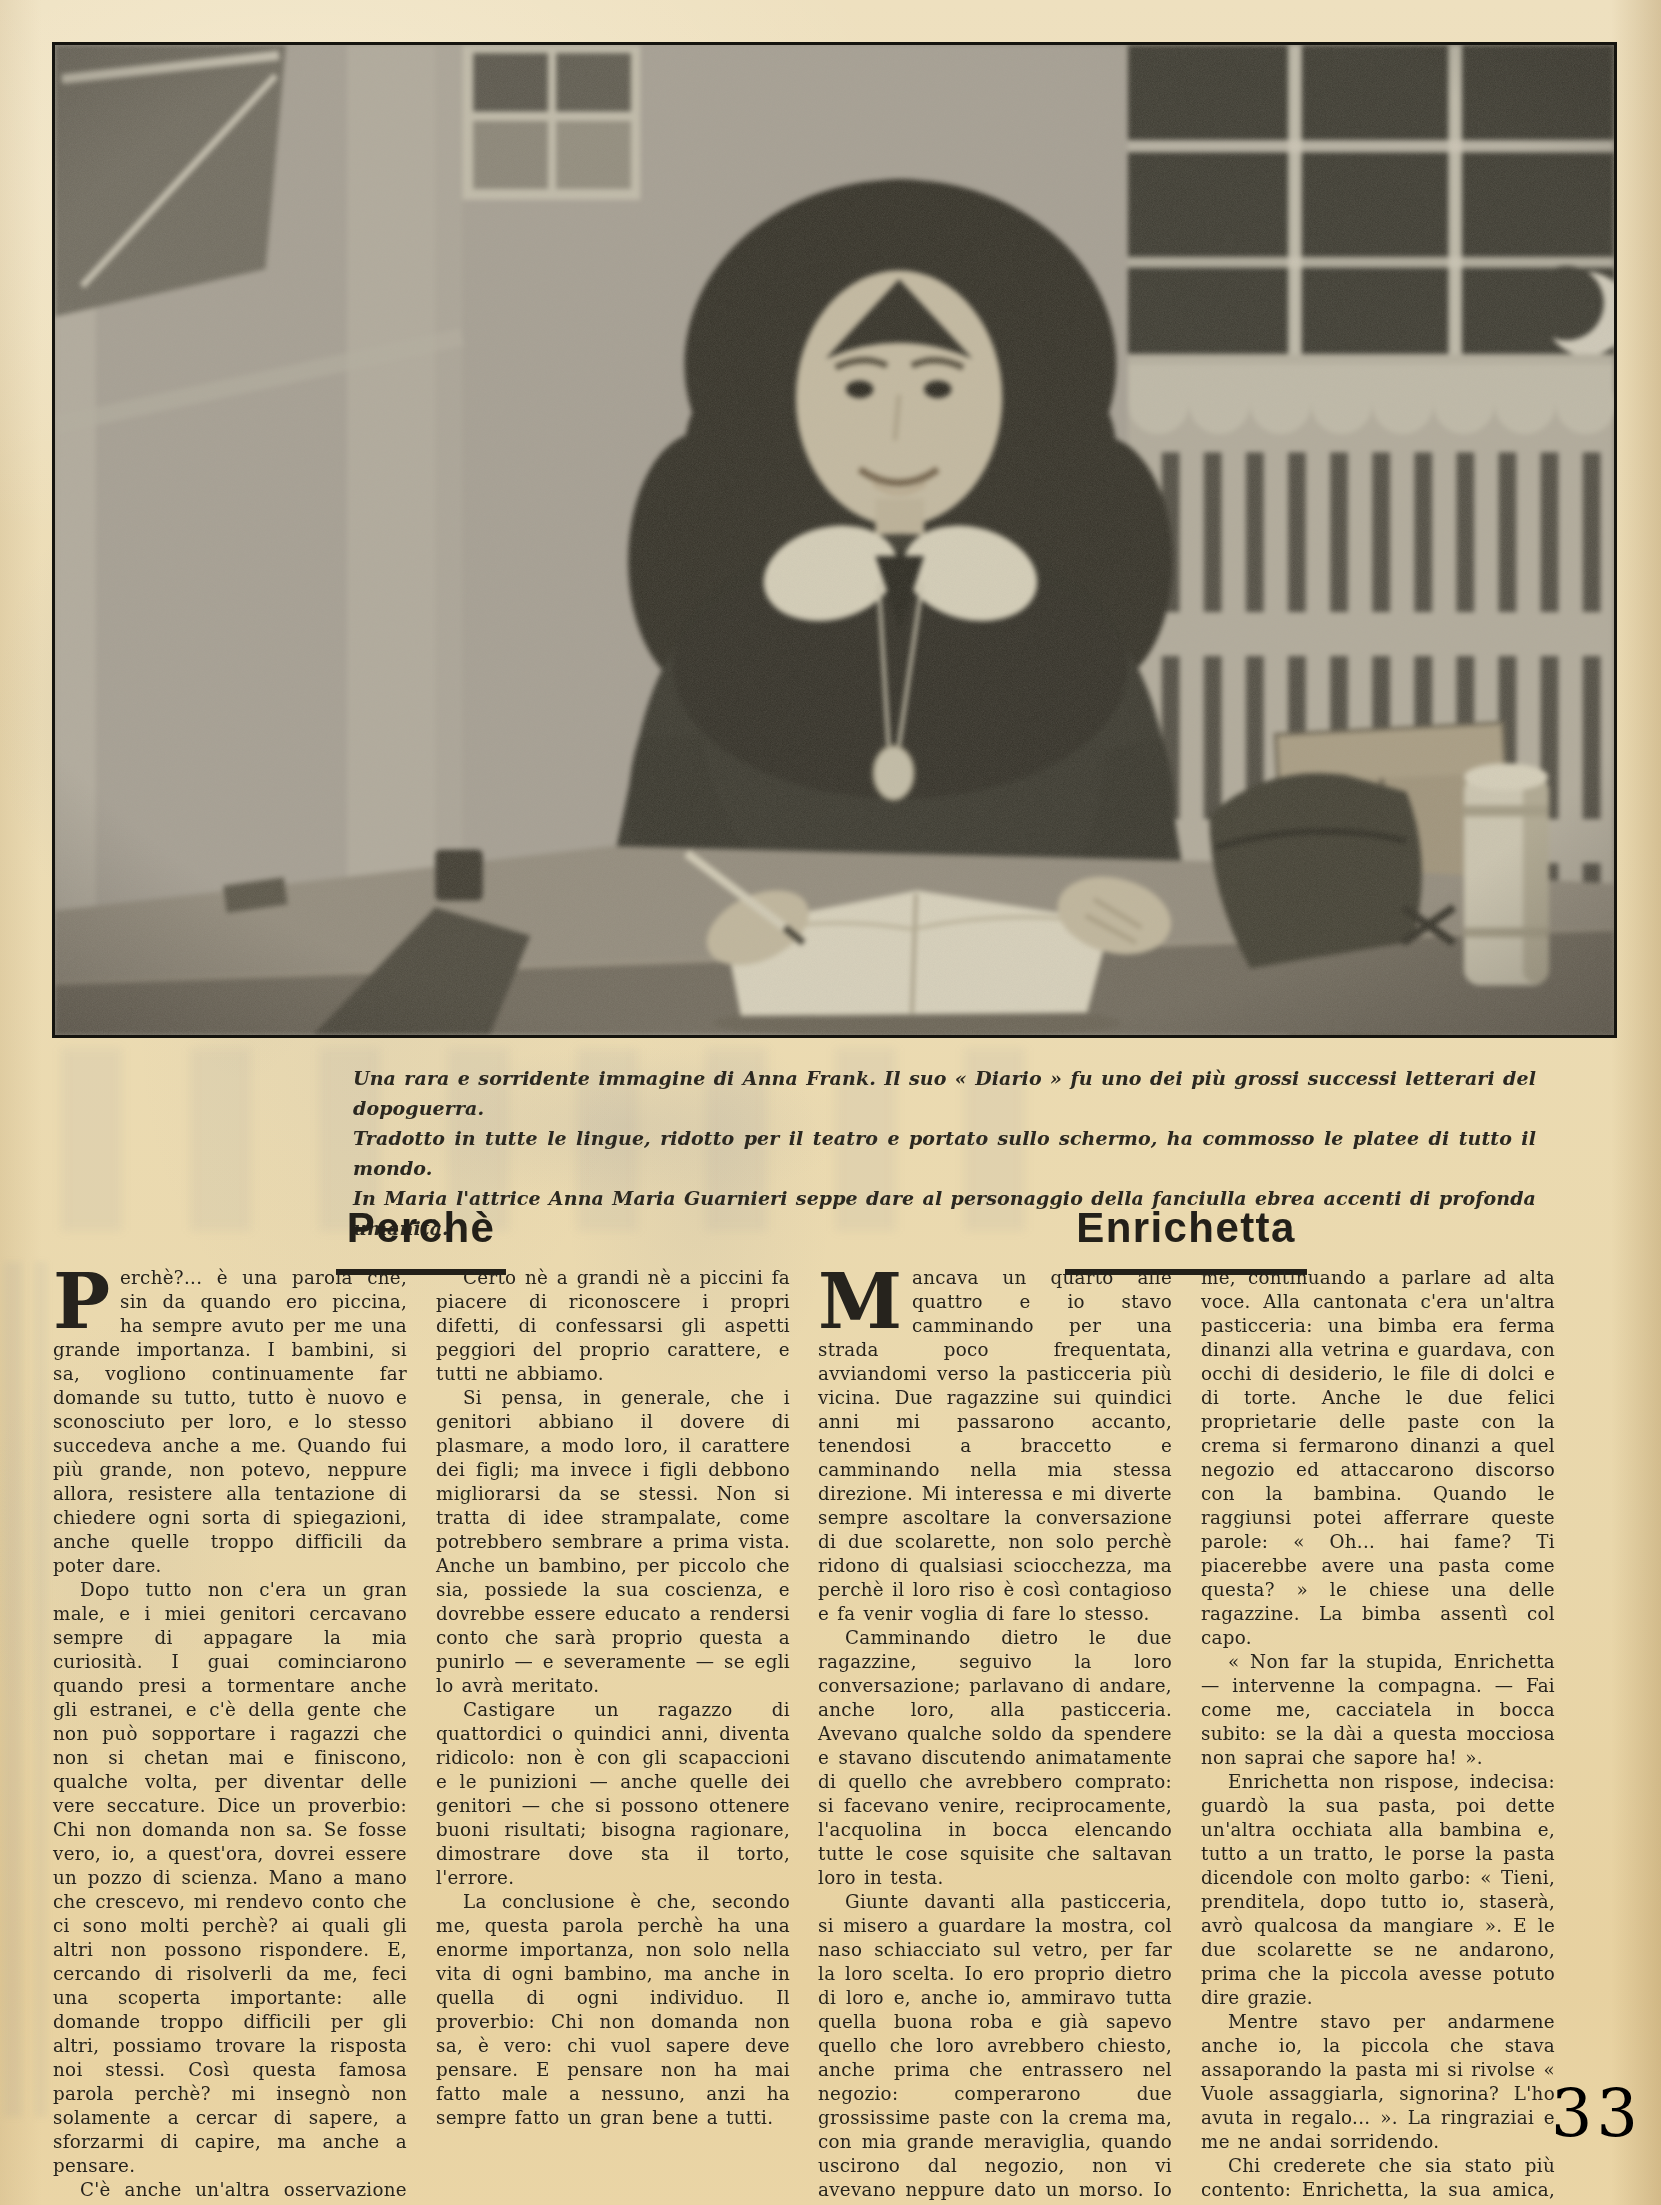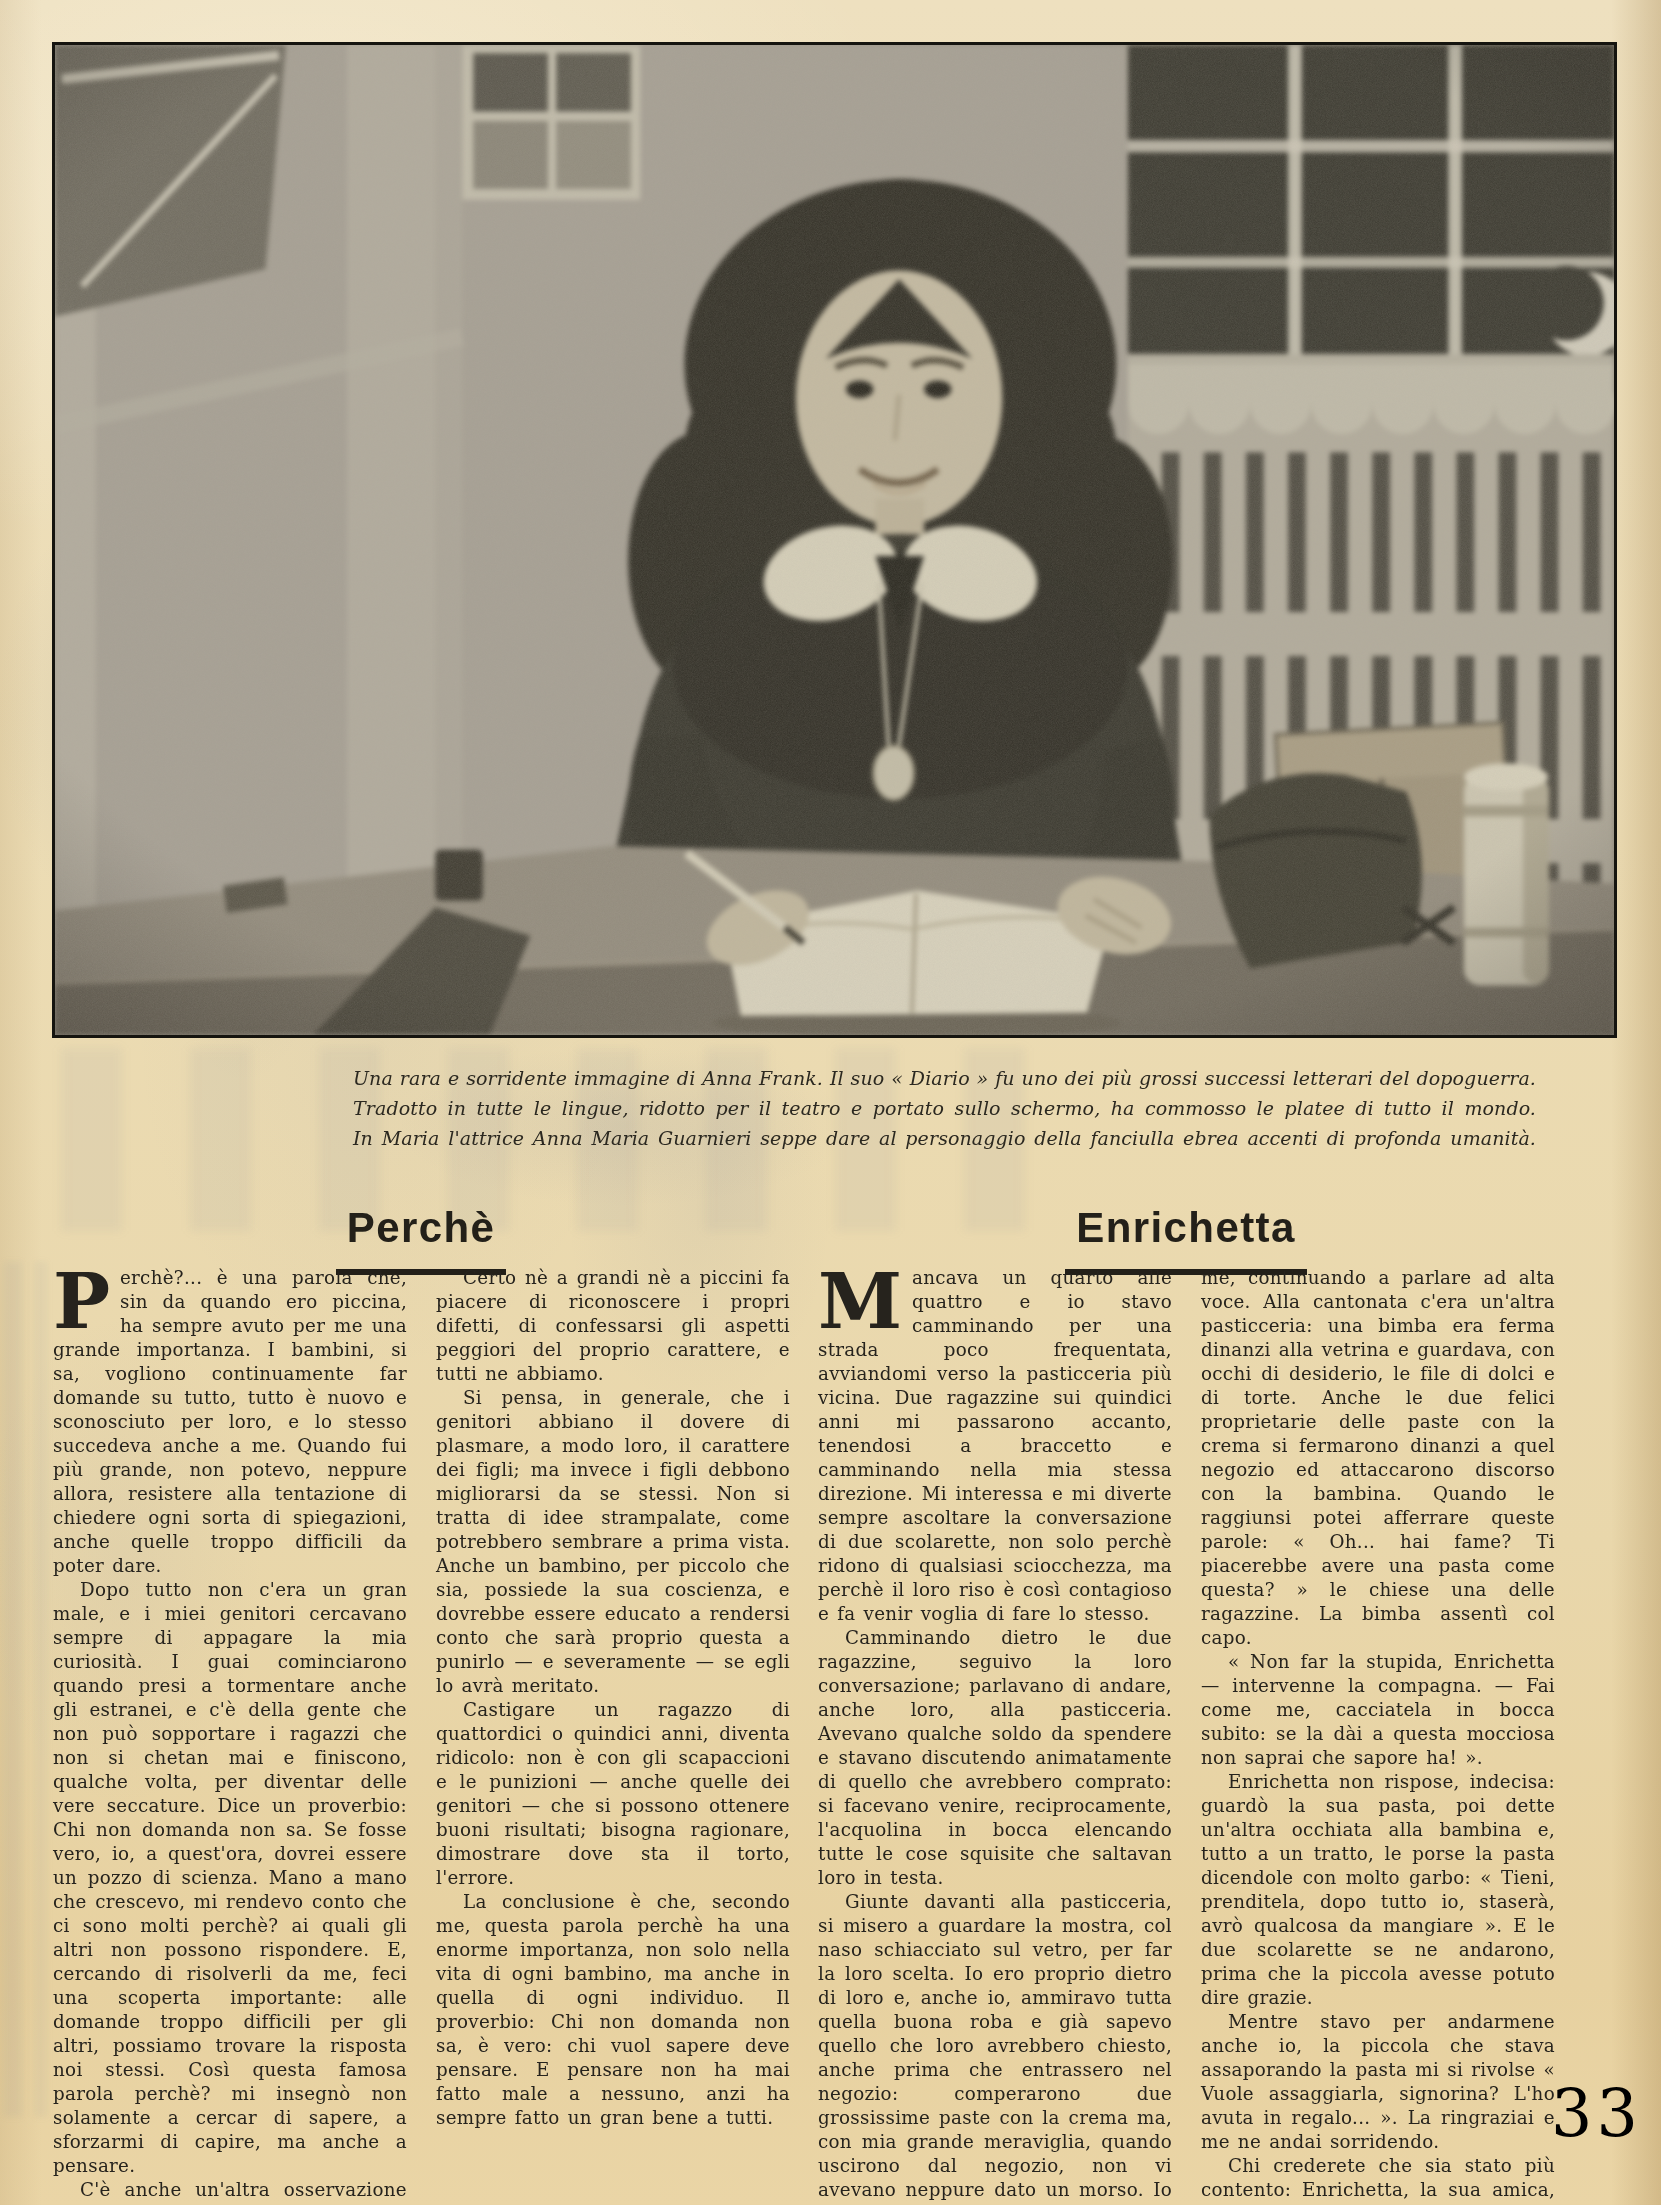--- a/index.html
+++ b/index.html
@@ -24,21 +24,21 @@
     filter:blur(4.7px);pointer-events:none;}
   .stripes2{position:absolute;left:4.1px;top:1262px;width:43px;height:855px;
     background:repeating-linear-gradient(90deg, rgba(110,122,145,0.07) 0 17.6px, transparent 17.6px 31px);
     filter:blur(3.4px);pointer-events:none;}
 
   .photo-frame{position:absolute;left:52px;top:42px;width:1565px;height:996px;
     border:3.4px solid #15140f;box-sizing:border-box;background:#9b958b;}
   .photo-frame svg{display:block;width:100%;height:100%;}
 
   .caption{position:absolute;left:353px;top:1063px;width:1183px;
-    font-style:italic;font-weight:400;font-size:19px;line-height:30px;color:#2b2820;
+    font-style:italic;font-weight:700;font-size:19px;line-height:30px;color:#2b2820;
     letter-spacing:0.1px;}
   .cap-line{text-align:justify;text-align-last:justify;}
 
   .art-head{position:absolute;top:1181px;width:736px;text-align:center;
     font-family:"Liberation Sans", sans-serif;font-weight:700;font-size:42px;line-height:45px;
     color:#232019;letter-spacing:1.4px;}
   .art-head .u{display:inline-block;border-bottom:6.8px solid #232019;padding:0 11px 19px 11px;margin-top:24px;}
   #head-perche{left:53px;}
   #head-enrichetta{left:818px;}
 

